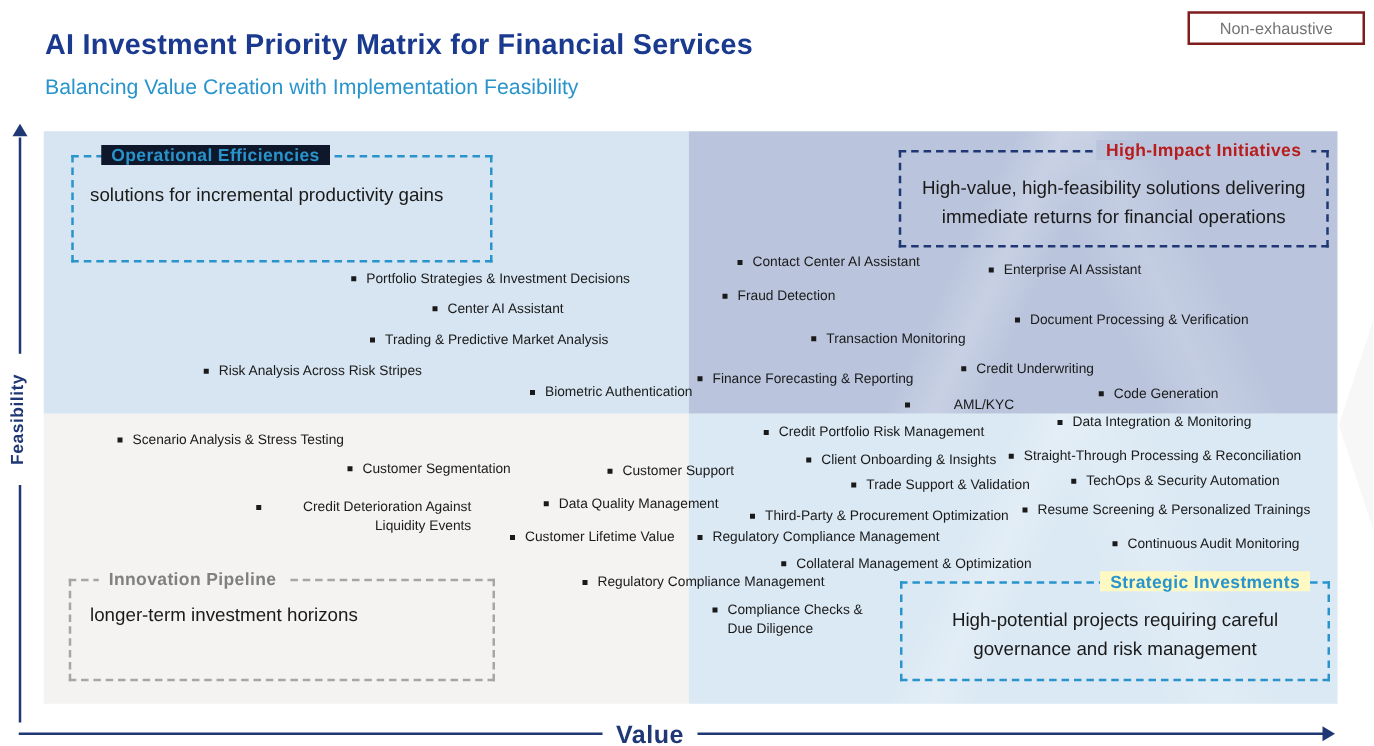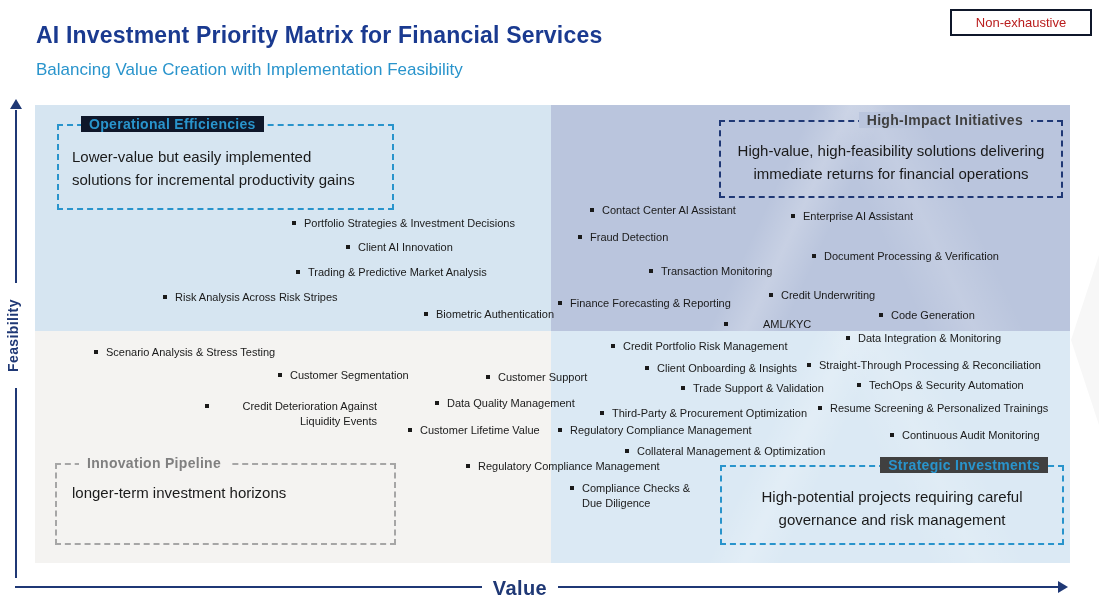--- a/index.html
+++ b/index.html
@@ -5,22 +5,22 @@
   html,body { margin:0; padding:0; }
   body {
     width:1099px; height:597px; position:relative; overflow:hidden;
     background:#ffffff; font-family:"Liberation Sans", sans-serif;
   }
   .abs { position:absolute; }
 
   
   .page-title { left:36px; top:22px; margin:0; font-size:23px; font-weight:bold; color:#1a3a90; letter-spacing:0.2px; }
   .page-subtitle { left:36px; top:60px; margin:0; font-size:17px; font-weight:normal; color:#2994cc; }
-  .badge { left:950px; top:9px; width:138px; height:23px; border:2px solid #0f172a; background:#ffffff;
-           color:#b91c1c; font-size:13px; display:flex; align-items:center; justify-content:center; }
+  .badge { left:950px; top:9px; width:138px; height:23px; border:2px solid #7f1d1d; background:#ffffff;
+           color:#737373; font-size:13px; display:flex; align-items:center; justify-content:center; }
 
   
   .quad { pointer-events:none; }
   .q-tl { left:35px;  top:105px; width:516px; height:226px; background:#d6e5f1; }
   .q-tr { left:551px; top:105px; width:519px; height:226px; background:#bac5dd; }
   .q-bl { left:35px;  top:331px; width:516px; height:232px; background:#f4f3f1; }
   .q-br { left:551px; top:331px; width:519px; height:232px; background:#dbe9f4; }
   .q-tr::after, .q-br::after { content:""; position:absolute; inset:0;
     background:
       linear-gradient(115deg, transparent 42%, rgba(255,255,255,0.20) 48%, transparent 54%),
@@ -31,27 +31,27 @@
 
   
   .callout { border:2px dashed; }
   .callout .callout-title { position:absolute; top:-10px; font-size:14px; font-weight:bold;
     padding:0 8px; white-space:nowrap; letter-spacing:0.3px; }
   .callout .callout-desc { font-size:15px; color:#1a1a1a; line-height:23px; }
   .co-oe { left:57px;  top:124px; width:333px; height:82px; border-color:#2994cc; }
   .co-oe .callout-title { left:22px; color:#2994cc; background:#0f172a; }
   .co-oe .callout-desc { padding:19px 8px 0 13px; text-align:left; }
   .co-hi { left:719px; top:120px; width:340px; height:74px; border-color:#1f3875; }
-  .co-hi .callout-title { right:30px; color:#404040; background:#bac5dd; }
+  .co-hi .callout-title { right:12px; color:#b91c1c; background:#bac5dd; }
   .co-hi .callout-desc { padding:17px 8px 0 8px; text-align:center; }
   .co-ip { left:55px;  top:463px; width:337px; height:78px; border-color:#a6a6a6; }
   .co-ip .callout-title { left:22px; color:#808080; background:#f4f3f1; }
   .co-ip .callout-desc { padding:16px 8px 0 15px; text-align:left; }
   .co-si { left:720px; top:465px; width:340px; height:76px; border-color:#2994cc; }
-  .co-si .callout-title { right:14px; color:#2994cc; background:#404040; }
+  .co-si .callout-title { right:14px; color:#2994cc; background:#fef9c3; }
   .co-si .callout-desc { padding:18px 8px 0 8px; text-align:center; }
 
   
   .matrix-item { position:absolute; display:flex; align-items:flex-start; gap:8px;
     font-size:11px; line-height:15px; color:#1a1a1a; white-space:nowrap; }
   .matrix-item .label { white-space:normal; }
   .matrix-item .bullet { flex:0 0 auto; width:4px; height:4px; background:#1a1a1a; margin-top:5px; }
 
   
   .axis-seg { background:#1f3875; }
@@ -76,21 +76,20 @@
 <div class="abs quad q-br"></div>
 <div class="abs watermark-right"></div>
 
 <h1 class="abs page-title">AI Investment Priority Matrix for Financial Services</h1>
 <h2 class="abs page-subtitle">Balancing Value Creation with Implementation Feasibility</h2>
 <div class="abs badge">Non-exhaustive</div>
 
 <div class="abs callout co-oe">
   <span class="callout-title">Operational Efficiencies</span>
   <div class="callout-desc">
-    <div>Lower-value but easily implemented</div>
     <div>solutions for incremental productivity gains</div>
   </div>
 </div>
 
 <div class="abs callout co-hi">
   <span class="callout-title">High-Impact Initiatives</span>
   <div class="callout-desc">
     <div>High-value, high-feasibility solutions delivering</div>
     <div>immediate returns for financial operations</div>
   </div>
@@ -105,27 +104,27 @@
 
 <div class="abs callout co-si">
   <span class="callout-title">Strategic Investments</span>
   <div class="callout-desc">
     <div>High-potential projects requiring careful</div>
     <div>governance and risk management</div>
   </div>
 </div>
 
 <div id="items-layer">
-    <div class="matrix-item" style="left: 292px; top: 216px;">
+    <div class="matrix-item" style="left: 281px; top: 216px;">
       <span class="bullet"></span>
       <span class="label">Portfolio Strategies &amp; Investment Decisions</span>
     </div>
     <div class="matrix-item" style="left: 346px; top: 240px;">
       <span class="bullet"></span>
-      <span class="label">Client AI Innovation</span>
+      <span class="label">Center AI Assistant</span>
     </div>
     <div class="matrix-item" style="left: 296px; top: 265px;">
       <span class="bullet"></span>
       <span class="label">Trading &amp; Predictive Market Analysis</span>
     </div>
     <div class="matrix-item" style="left: 163px; top: 290px;">
       <span class="bullet"></span>
       <span class="label">Risk Analysis Across Risk Stripes</span>
     </div>
     <div class="matrix-item" style="left: 424px; top: 307px;">

